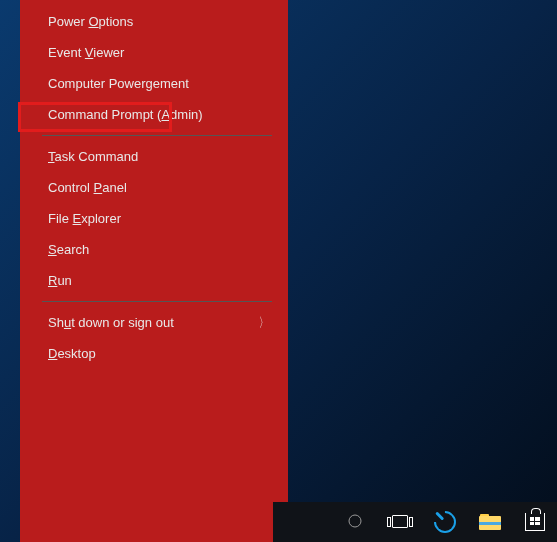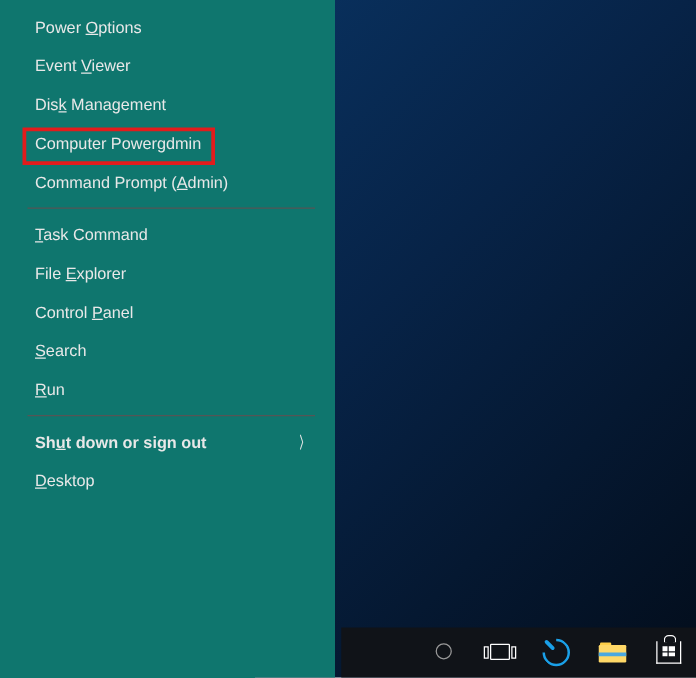--- a/index.html
+++ b/index.html
@@ -6,35 +6,34 @@
   body {
     width:557px; height:542px;
     font-family:"Segoe UI",Arial,sans-serif;
     font-size:13px;
     background:linear-gradient(135deg,#0a3a6e 0%,#072347 50%,#030d1b 100%);
     position:relative;
     overflow:hidden;
   }
   .winx-menu{
     position:absolute;
-    left:0; top:0;
+    left:20px; top:0;
     width:268px;
     height:542px;
-    background:#0f766e;
+    background:#b91c1c;
     color:#e8e8e8;
     padding:6px 0 0 0;
   }
   .menu-item{
     padding:8px 16px 8px 28px;
     cursor:default;
     white-space:nowrap;
   }
   .menu-item.arrow{
     position:relative;
-    font-weight:bold;
   }
   .menu-item.arrow::after{
     content:"〉";
     position:absolute;
     right:18px; top:50%;
     transform:translateY(-50%) scaleX(0.7);
     font-size:13px;
     color:#e8e8e8;
   }
   .menu-sep{
@@ -114,27 +113,26 @@
     gap:1px;
   }
   .store-icon .flag div{background:#fff;}
 </style>
 </head>
 <body>
 
 <div class="winx-menu">
     <div class="menu-item"><span>Power </span><span class="underline">O</span><span>ptions</span></div>
     <div class="menu-item"><span>Event </span><span class="underline">V</span><span>iewer</span></div>
-    <div class="menu-item"><span>Dis</span><span class="underline">k</span><span> Management</span></div>
-    <div class="menu-item"><span>Computer Power</span><span class="underline">g</span><span>dmin</span></div>
+    <div class="menu-item"><span>Computer Power</span><span class="underline">g</span><span>ement</span></div>
     <div class="menu-item"><span>Command Prompt (</span><span class="underline">A</span><span>dmin)</span></div>
     <div class="menu-sep"></div>
     <div class="menu-item"><span></span><span class="underline">T</span><span>ask Command</span></div>
+    <div class="menu-item"><span>Control </span><span class="underline">P</span><span>anel</span></div>
     <div class="menu-item"><span>File </span><span class="underline">E</span><span>xplorer</span></div>
-    <div class="menu-item"><span>Control </span><span class="underline">P</span><span>anel</span></div>
     <div class="menu-item"><span></span><span class="underline">S</span><span>earch</span></div>
     <div class="menu-item"><span></span><span class="underline">R</span><span>un</span></div>
     <div class="menu-sep"></div>
     <div class="menu-item arrow"><span>Sh</span><span class="underline">u</span><span>t down or sign out</span></div>
     <div class="menu-item"><span></span><span class="underline">D</span><span>esktop</span></div>
   </div>
 
 <div class="highlight-box" style="left: 18px; top: 102px; width: 154px; height: 30px;"></div>
 
 <div class="taskbar">

